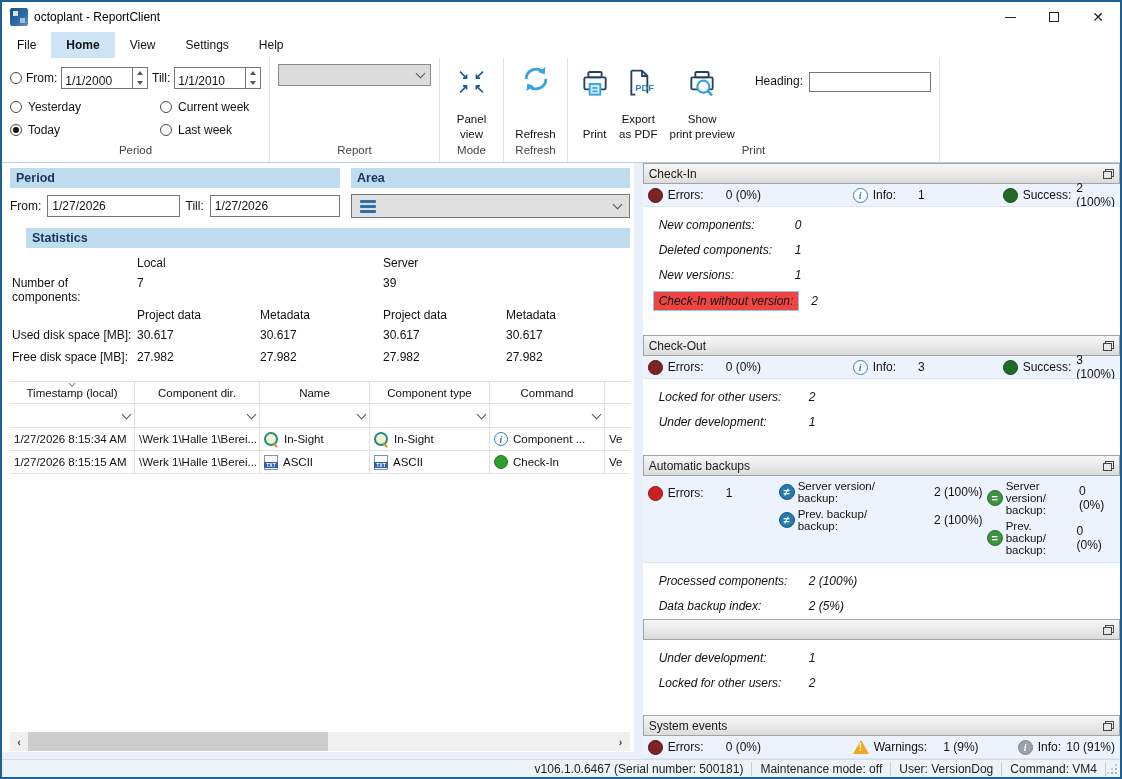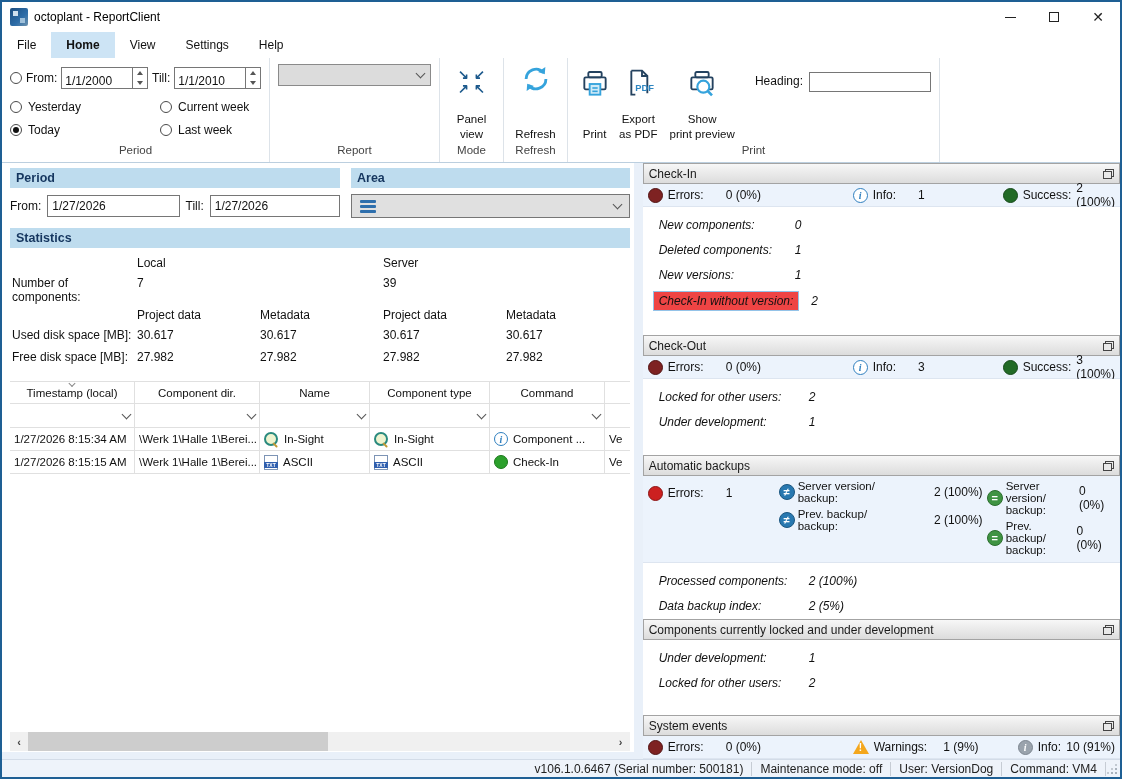--- a/index.html
+++ b/index.html
@@ -73,21 +73,21 @@
   .sec-header { background:#bedcee; color:#15365f; font-weight:bold; font-size:12.5px; padding:3px 6px; }
   .lp-toprow { display:flex; gap:11px; }
   .lp-period { width:330px; }
   .lp-area { flex:1; margin-right:2px; }
   .lp-inputs { display:flex; align-items:center; gap:6px; margin-top:7px; }
   .txtbox { height:22px; border:1px solid #767676; background:#fff; display:flex; align-items:center; padding:0 4px; font-size:12px; }
   .area-combo { height:24px; margin-top:6px; background:#e0e0e0; border:1px solid #767676; display:flex; align-items:center; padding:0 8px; }
   .list-icon { width:16px; height:13px; display:flex; flex-direction:column; justify-content:space-between; }
   .list-icon i { height:3px; background:#2e6fad; border-radius:1px; }
 
-  .lp-stats-header { margin-top:10px; margin-right:2px; }
+  .lp-stats-header { margin-top:10px; margin-right:2px;margin-left:16px; }
   .stats-grid { display:grid; grid-template-columns:125px 123px 123px 123px 1fr; font-size:12px; margin-top:8px; }
   .stats-grid > div { padding:0 2px; }
   .sg-r0 { height:20px; }
   .sg-r1 { height:26px; }
   .sg-r2 { height:26px; padding-top:6px !important; }
   .sg-r3 { height:22px; }
   .sg-r4 { height:22px; }
 
   
   .lp-table { margin-top:9px; margin-right:2px; border-top:1px solid #e0e0e0; font-size:11.5px; }
@@ -612,21 +612,20 @@
             </div>
           <div class="kv">
               <span class="k" style="width:150px;">Data backup index:</span>
               <span>2 (5%)</span>
             </div>
         </div>
       </div>
 
       <div class="sec sec-locked">
         <div class="dock-header">
-          <span>Components currently locked and under development</span>
           <span class="restore-ic"></span>
         </div>
         <div class="sec-body">
           <div class="kv">
               <span class="k" style="width:150px;">Under development:</span>
               <span>1</span>
             </div>
           <div class="kv">
               <span class="k" style="width:150px;">Locked for other users:</span>
               <span>2</span>

